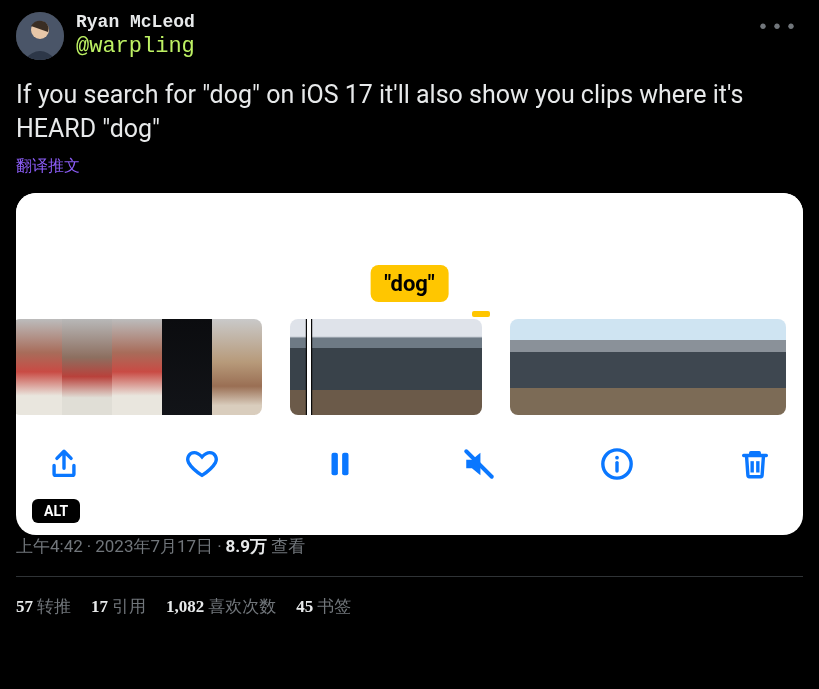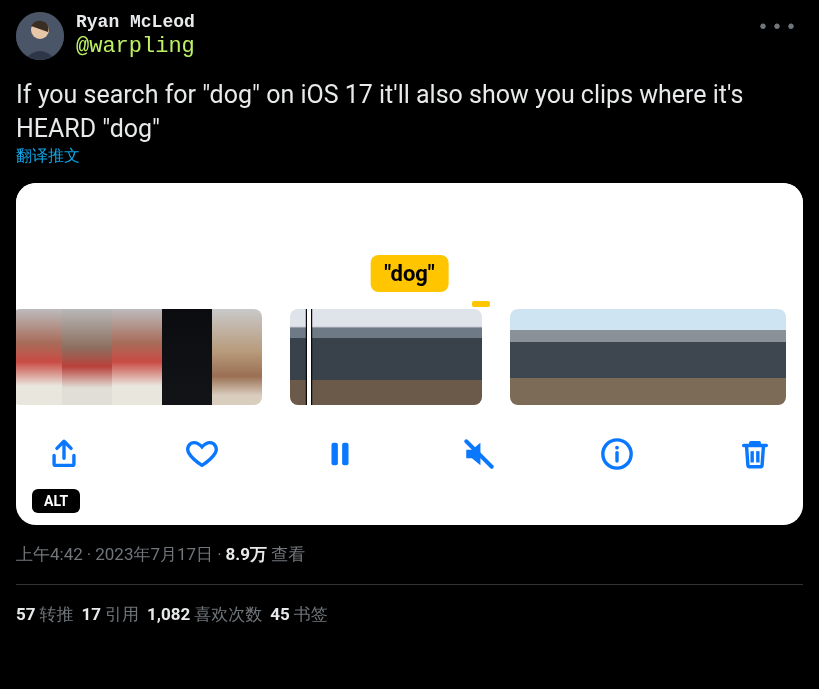--- a/index.html
+++ b/index.html
@@ -52,23 +52,23 @@
     top: 0;
   }
   .tweet-body {
     margin-top: 18px;
     font-size: 25px;
     line-height: 1.35;
     color: #e7e9ea;
   }
   .translate-link {
     display: inline-block;
-    margin-top: 0;
+    margin-top: 10px;
     font-size: 16px;
-    color: #0ea5e9;
+    color: #8b5cf6;
     cursor: pointer;
   }
   .media-card {
     margin-top: 16px;
     background: #fff;
     border-radius: 20px;
     overflow: hidden;
     position: relative;
     height: 342px;
   }
@@ -161,37 +161,37 @@
     left: 16px;
     bottom: 12px;
     background: #000;
     color: #fff;
     font-weight: 700;
     font-size: 14px;
     padding: 4px 12px;
     border-radius: 6px;
   }
   .meta-row {
-    margin-top: 18px;
     color: #71767b;
     font-size: 17px;
   }
   .meta-row .dot { margin: 0 4px; }
   .meta-row .views-num { color: #e7e9ea; font-weight: 700; }
   .divider {
     border: none;
     border-top: 1px solid #2f3336;
     margin-top: 18px;
   }
   .stats-row {
     display: flex;
-    gap: 8px;
+    gap: 20px;
     padding: 18px 0;
     font-size: 17px;
     color: #71767b;
+    font-family: Liberation Serif, serif;
   }
   .stat .num { color: #e7e9ea; font-weight: 700; margin-right: 4px; }
 </style>
 </head>
 <body>
 
 <div class="tweet">
 
   <div class="tweet-header">
     <div class="avatar">

